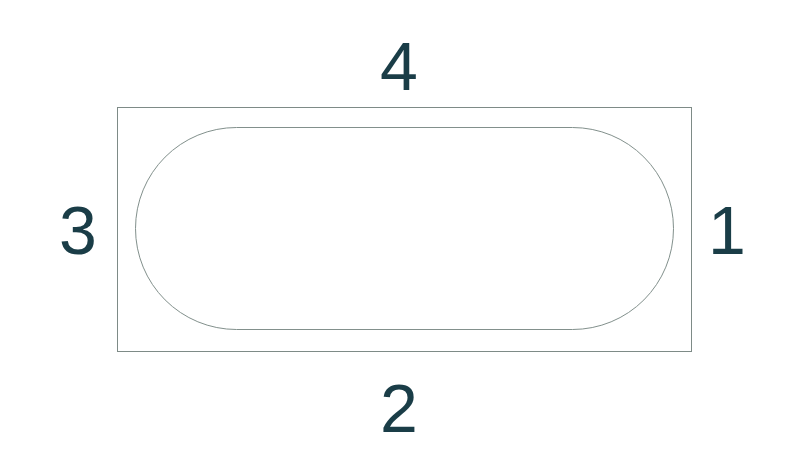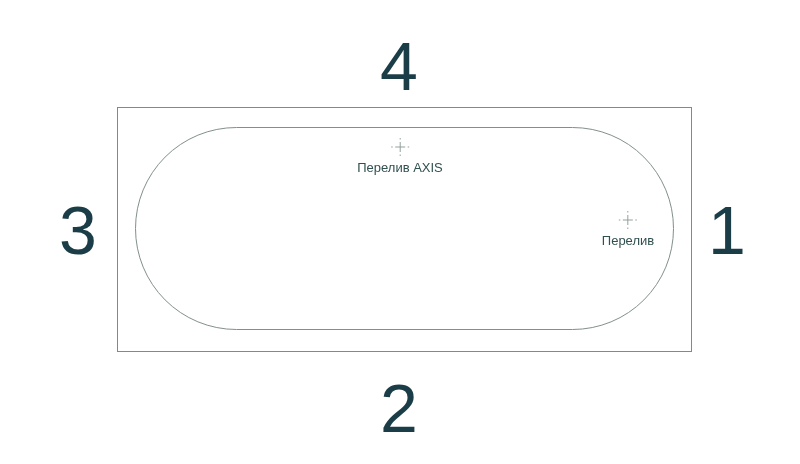--- a/index.html
+++ b/index.html
@@ -73,29 +73,15 @@
 <div class="canvas">
 
   <div class="side-num top">4</div>
   <div class="side-num right">1</div>
   <div class="side-num bottom">2</div>
   <div class="side-num left">3</div>
 
   <div class="outer-rect"></div>
   <div class="inner-basin"></div>
 
-  <div class="marker axis">
-    <svg class="crosshair" width="22" height="22" viewBox="0 0 22 22">
-      <line x1="11" y1="2" x2="11" y2="20" stroke="#93a09b" stroke-width="1" stroke-dasharray="1.5 2.5 10 2.5 1.5"></line>
-      <line x1="2" y1="11" x2="20" y2="11" stroke="#93a09b" stroke-width="1" stroke-dasharray="1.5 2.5 10 2.5 1.5"></line>
-    </svg>
-    <div class="marker-label">Перелив AXIS</div>
-  </div>
 
-  <div class="marker overflow">
-    <svg class="crosshair" width="22" height="22" viewBox="0 0 22 22">
-      <line x1="11" y1="2" x2="11" y2="20" stroke="#93a09b" stroke-width="1" stroke-dasharray="1.5 2.5 10 2.5 1.5"></line>
-      <line x1="2" y1="11" x2="20" y2="11" stroke="#93a09b" stroke-width="1" stroke-dasharray="1.5 2.5 10 2.5 1.5"></line>
-    </svg>
-    <div class="marker-label">Перелив</div>
-  </div>
 
 </div>
 
 </body></html>

